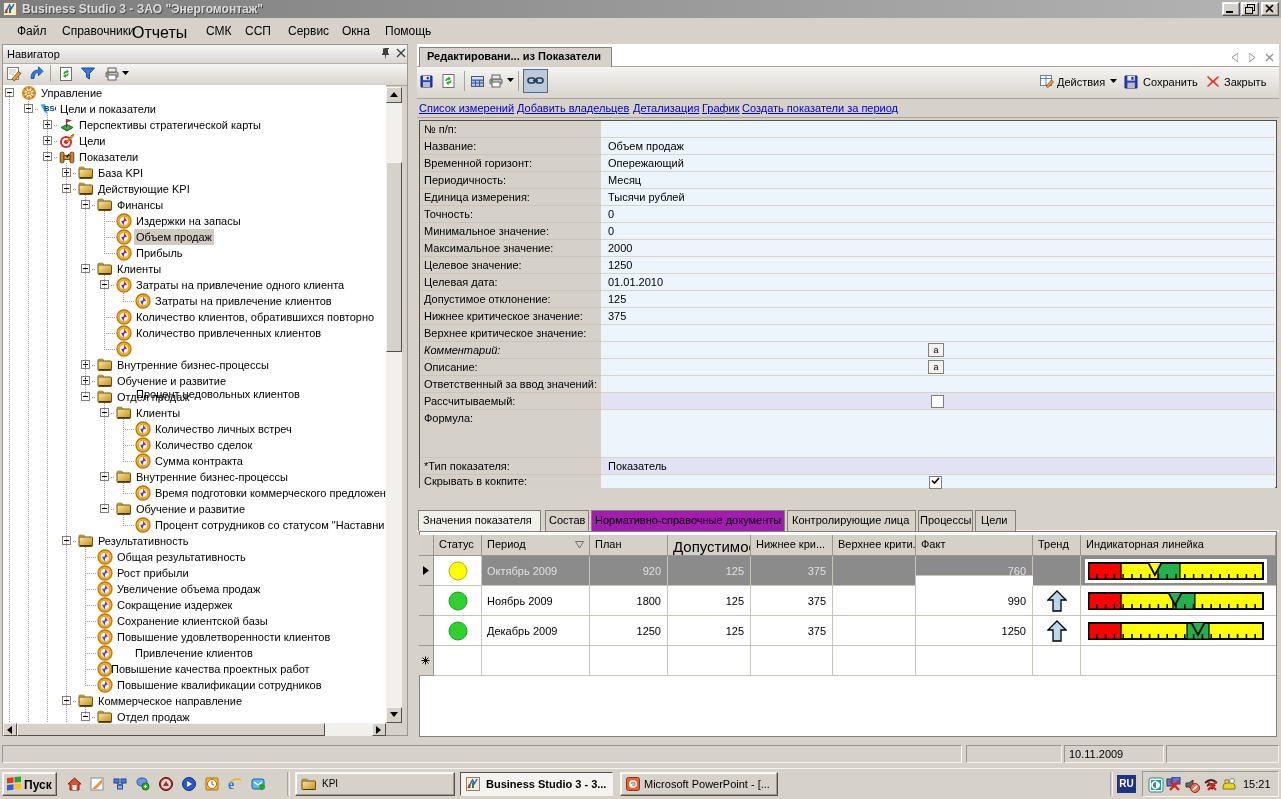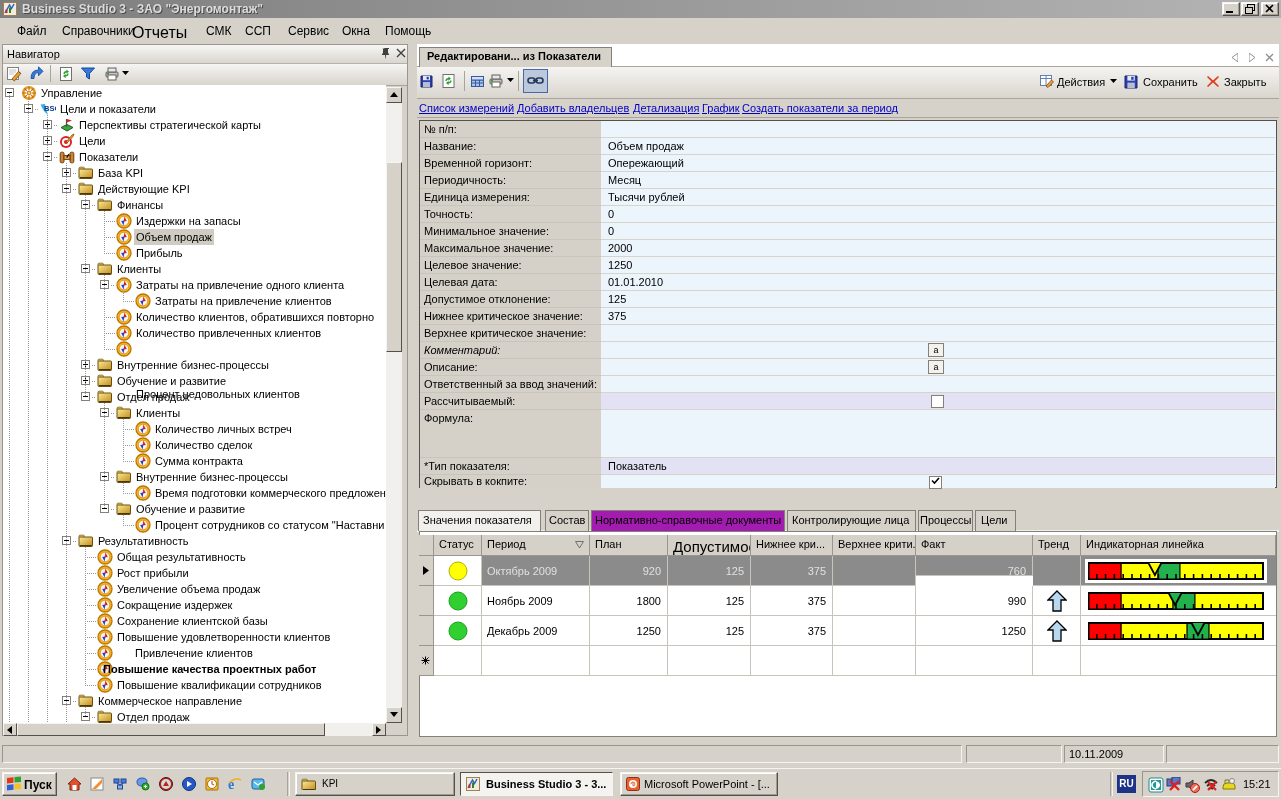--- a/index.html
+++ b/index.html
@@ -453,21 +453,21 @@
       <path d="M7.6 8.6 L8.4 3.4 L10.8 8 Z" fill="#e02020"></path>
       <path d="M8.4 7.4 L7.6 12.6 L5.2 8 Z" fill="#2040d0"></path>
     </svg>
 <div class="trow " style="left:133px;top:645px;padding:0 2px;">Привлечение клиентов</div>
 <svg class="abs" style="left:97px;top:661px;" width="16" height="16" viewBox="0 0 16 16">
       <circle cx="8" cy="8" r="7" fill="#ffb020" stroke="#b87800" stroke-width="1.3"></circle>
       <circle cx="8" cy="8" r="4.8" fill="#f4f4ee" stroke="#d89008" stroke-width="0.8"></circle>
       <path d="M7.6 8.6 L8.4 3.4 L10.8 8 Z" fill="#e02020"></path>
       <path d="M8.4 7.4 L7.6 12.6 L5.2 8 Z" fill="#2040d0"></path>
     </svg>
-<div class="trow " style="left:101px;top:661px;padding:0 2px;font-weight:bold;">Повышение качества проектных работ</div>
+<div class="trow " style="left:109px;top:661px;padding:0 2px;">Повышение качества проектных работ</div>
 <svg class="abs" style="left:97px;top:677px;" width="16" height="16" viewBox="0 0 16 16">
       <circle cx="8" cy="8" r="7" fill="#ffb020" stroke="#b87800" stroke-width="1.3"></circle>
       <circle cx="8" cy="8" r="4.8" fill="#f4f4ee" stroke="#d89008" stroke-width="0.8"></circle>
       <path d="M7.6 8.6 L8.4 3.4 L10.8 8 Z" fill="#e02020"></path>
       <path d="M8.4 7.4 L7.6 12.6 L5.2 8 Z" fill="#2040d0"></path>
     </svg>
 <div class="trow " style="left:115px;top:677px;padding:0 2px;">Повышение квалификации сотрудников</div>
 <div class="abs" style="left:62px;top:696px;width:9px;height:9px;border:1px solid #848078;background:#fff;">
       <div class="abs" style="left:1px;top:3px;width:5px;height:1px;background:#000;"></div>
     </div>

